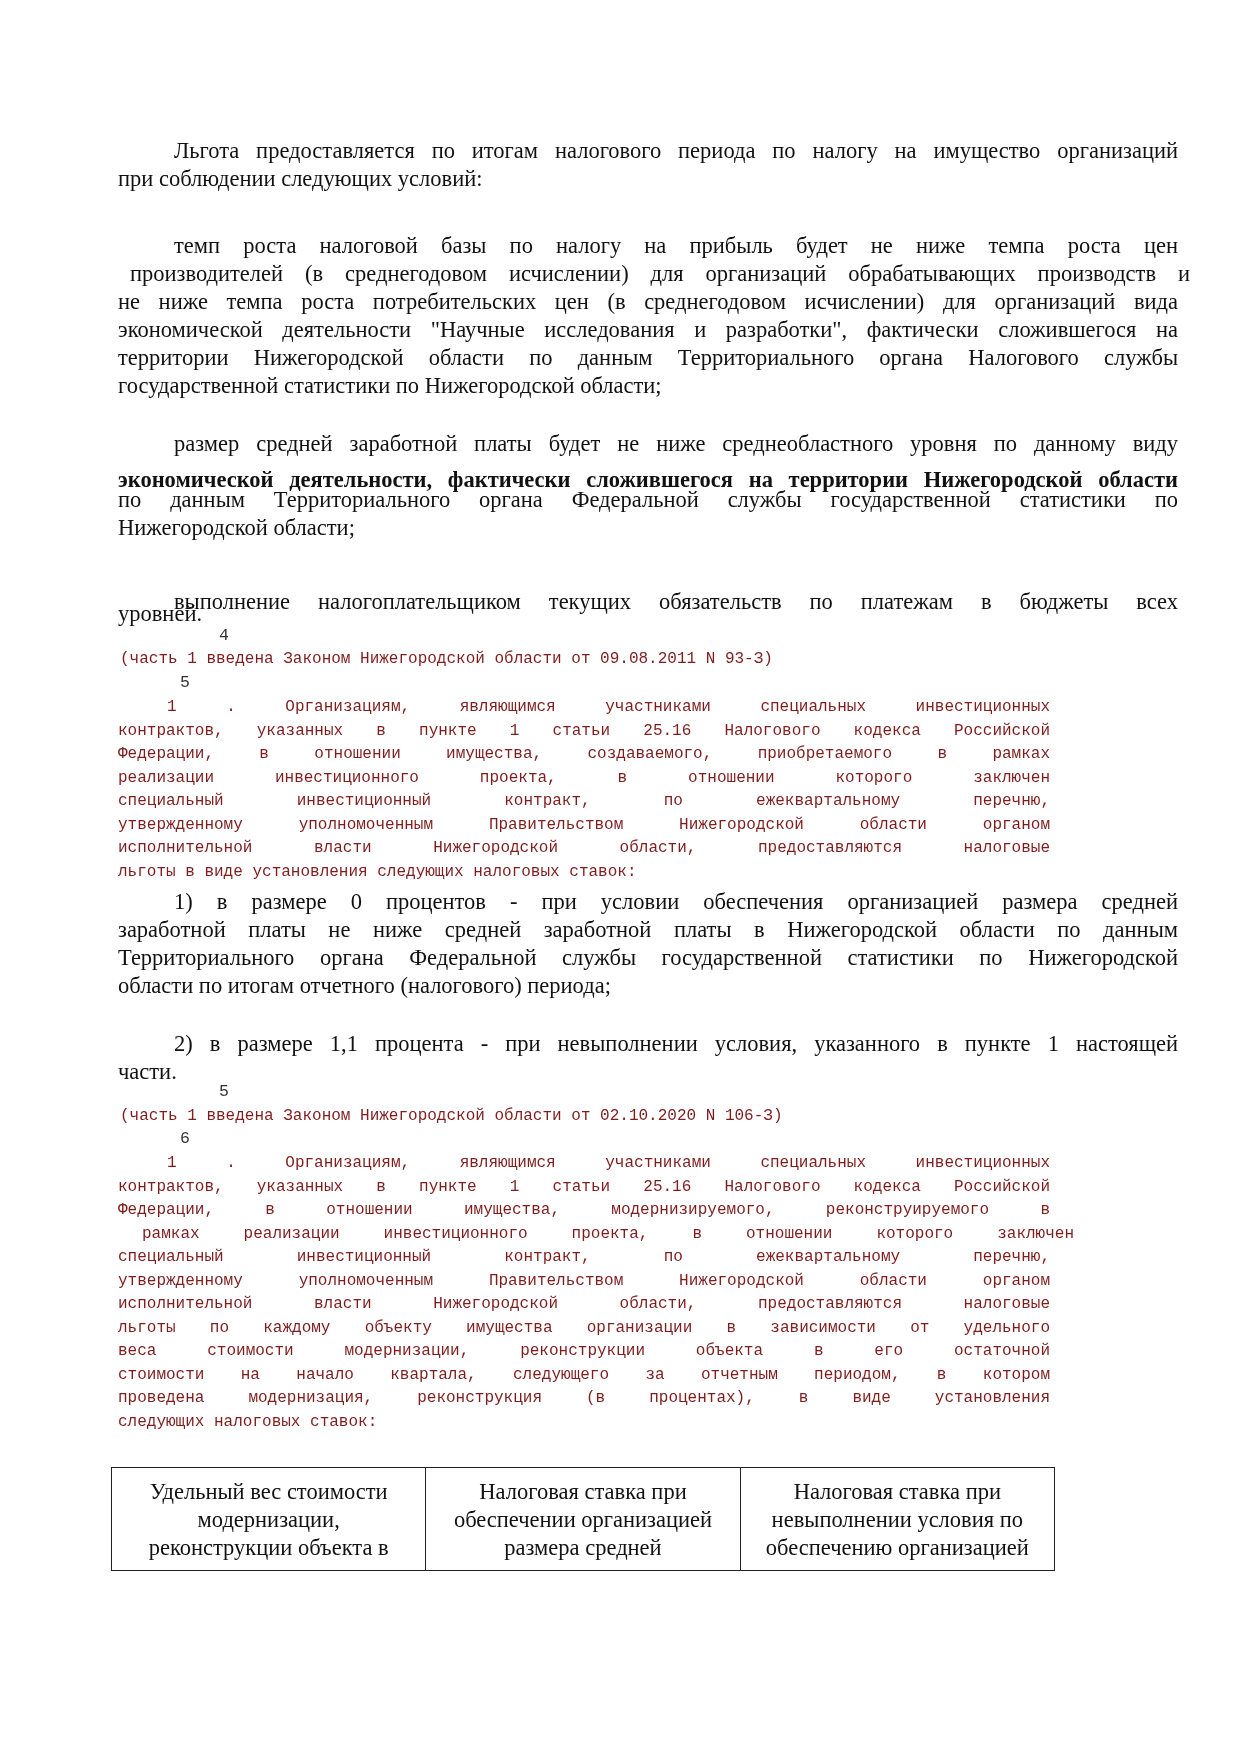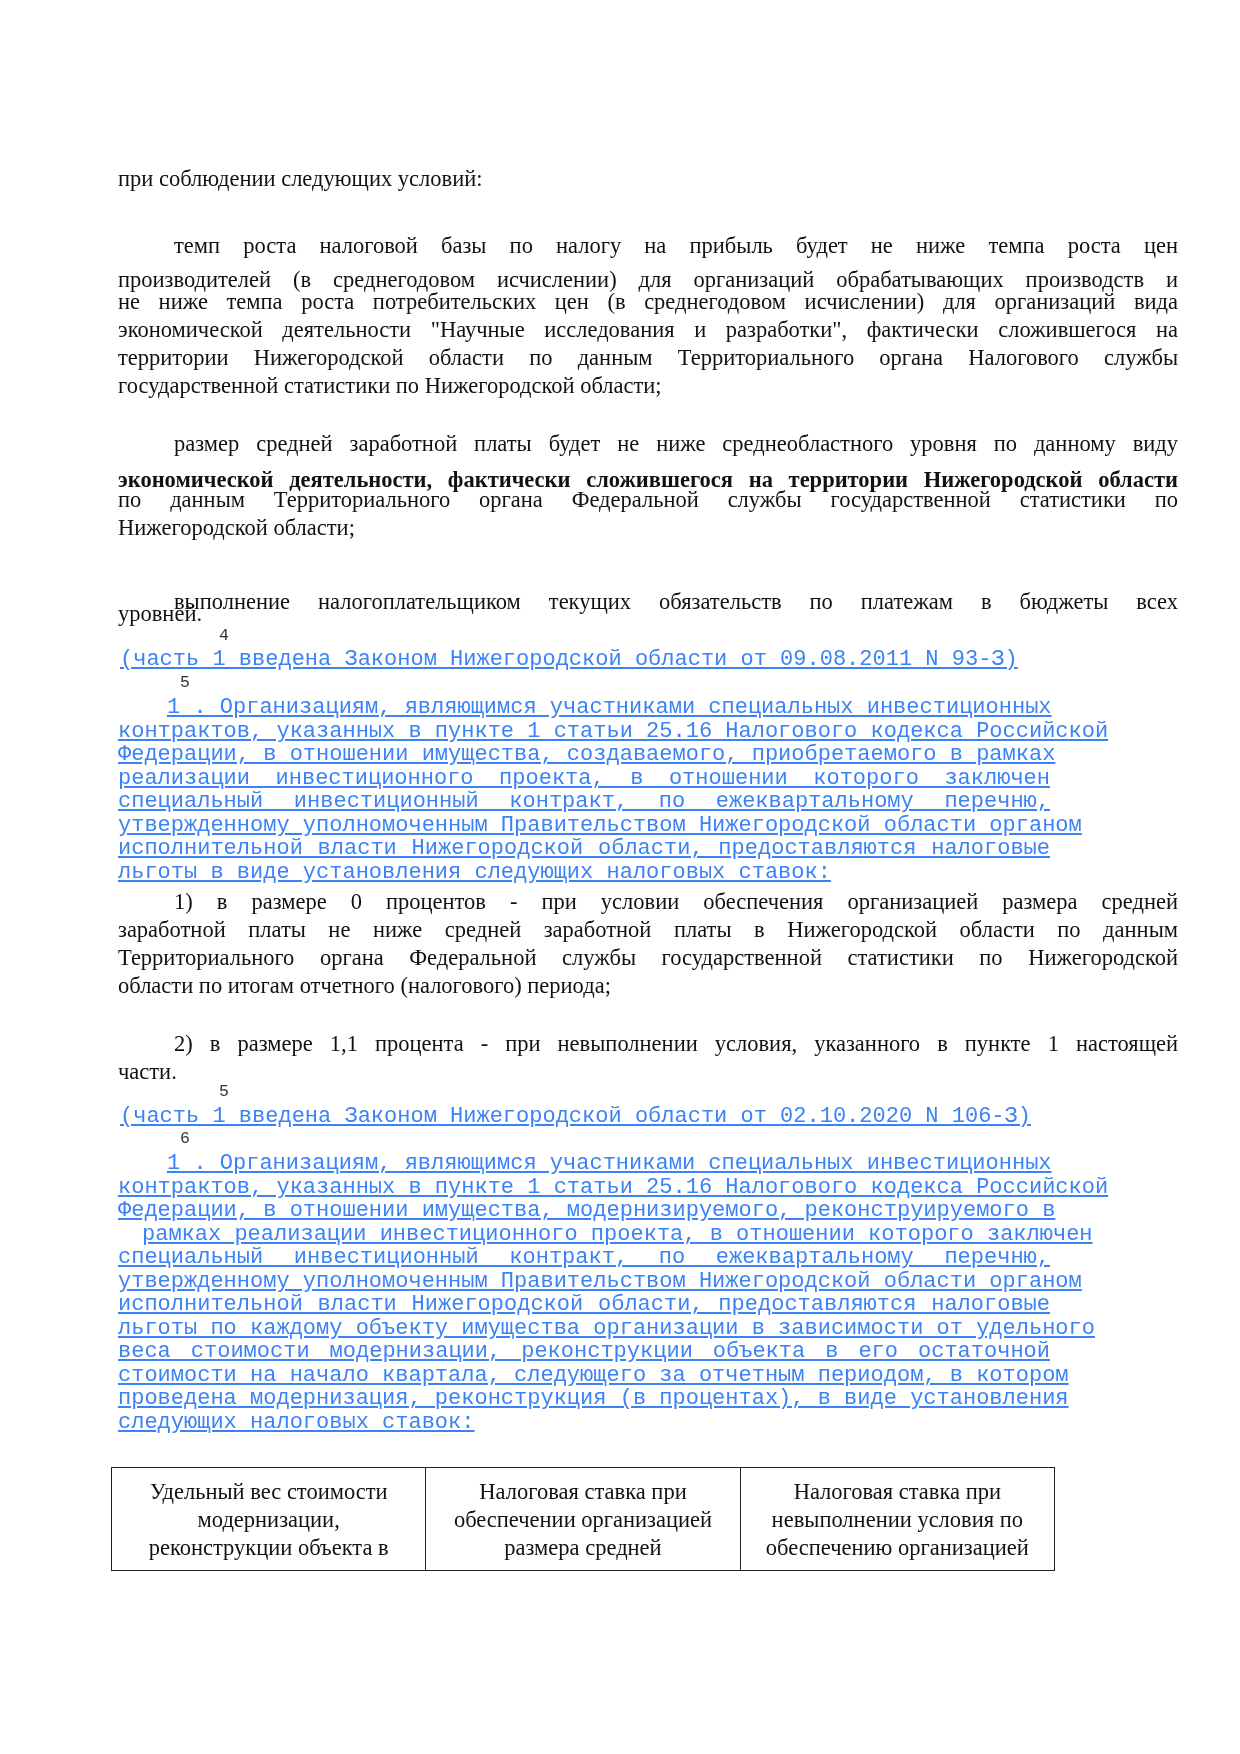--- a/index.html
+++ b/index.html
@@ -9,46 +9,46 @@
     position: absolute; left: 118px; width: 1060px;
     font-family: "Liberation Serif", "DejaVu Serif", serif;
     font-size: 22.5px; line-height: 28px; color: #111;
     white-space: nowrap;
   }
   .serif-line.just { text-align: justify; text-align-last: justify; }
   .serif-line.indent { left: 174px; width: 1004px; }
   .mono-line {
     position: absolute; left: 118px; width: 940px;
     font-family: "Liberation Mono", "DejaVu Sans Mono", monospace;
-    font-size: 22px; line-height: 23.5px; color: #3b82f6;
+    font-size: 16px; line-height: 23.5px; color: #7f1d1d;
     white-space: nowrap;
-    text-decoration: underline;
   }
   .mono-line.just { text-align: justify; text-align-last: justify; }
   .sup { position: absolute; font-family: "Liberation Mono", "DejaVu Sans Mono", monospace; font-size: 16.5px; color: #333; }
   table.rates {
     position: absolute; left: 111px; top: 1467px; width: 944px;
     border-collapse: collapse;
     font-family: "Liberation Serif", "DejaVu Serif", serif;
     font-size: 22.5px; line-height: 28px; color: #111; padding-left: 44px;
   }
   table.rates th {
     border: 1.5px solid #222; font-weight: normal; text-align: center;
     vertical-align: top; padding: 10px 8px 8px 8px; width: 33.33%;
   }
 </style>
 </head>
 <body>
 
 <div class="page">
 
+  <div class="serif-line indent just" style="top:137px;">Льгота предоставляется по итогам налогового периода по налогу на имущество организаций</div>
   <div class="serif-line" style="top:165px;">при соблюдении следующих условий:</div>
 
   <div class="serif-line indent just" style="top:232px;">темп роста налоговой базы по налогу на прибыль будет не ниже темпа роста цен</div>
-  <div class="serif-line just" style="top:266px;">производителей (в среднегодовом исчислении) для организаций обрабатывающих производств и</div>
+  <div class="serif-line just" style="top:260px;margin-left:12px;">производителей (в среднегодовом исчислении) для организаций обрабатывающих производств и</div>
   <div class="serif-line just" style="top:288px;">не ниже темпа роста потребительских цен (в среднегодовом исчислении) для организаций вида</div>
   <div class="serif-line just" style="top:316px;">экономической деятельности "Научные исследования и разработки", фактически сложившегося на</div>
   <div class="serif-line just" style="top:344px;">территории Нижегородской области по данным Территориального органа Налогового службы</div>
   <div class="serif-line" style="top:372px;">государственной статистики по Нижегородской области;</div>
 
   <div class="serif-line indent just" style="top:430px;">размер средней заработной платы будет не ниже среднеобластного уровня по данному виду</div>
   <div class="serif-line just" style="top:466px;font-weight:bold;">экономической деятельности, фактически сложившегося на территории Нижегородской области</div>
   <div class="serif-line just" style="top:486px;">по данным Территориального органа Федеральной службы государственной статистики по</div>
   <div class="serif-line" style="top:514px;">Нижегородской области;</div>
 

